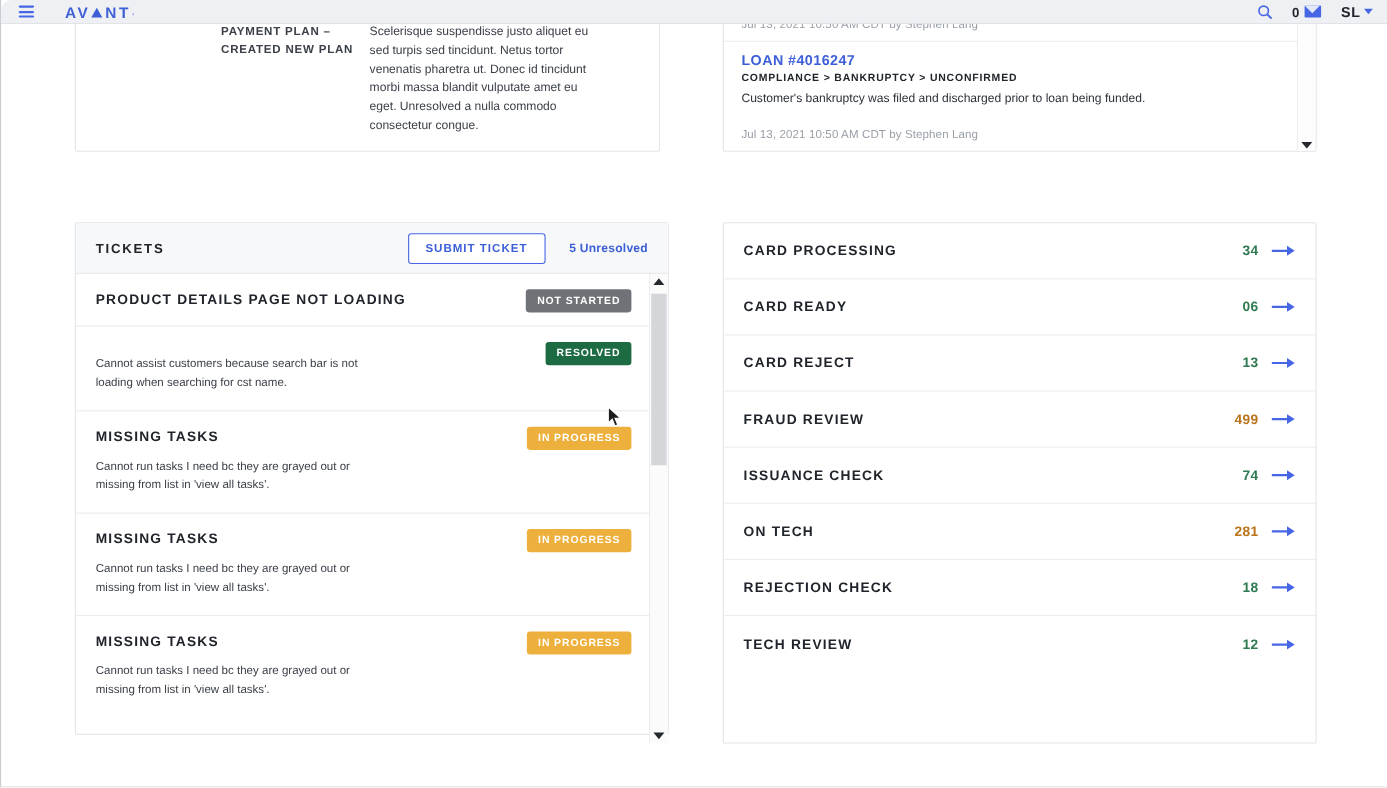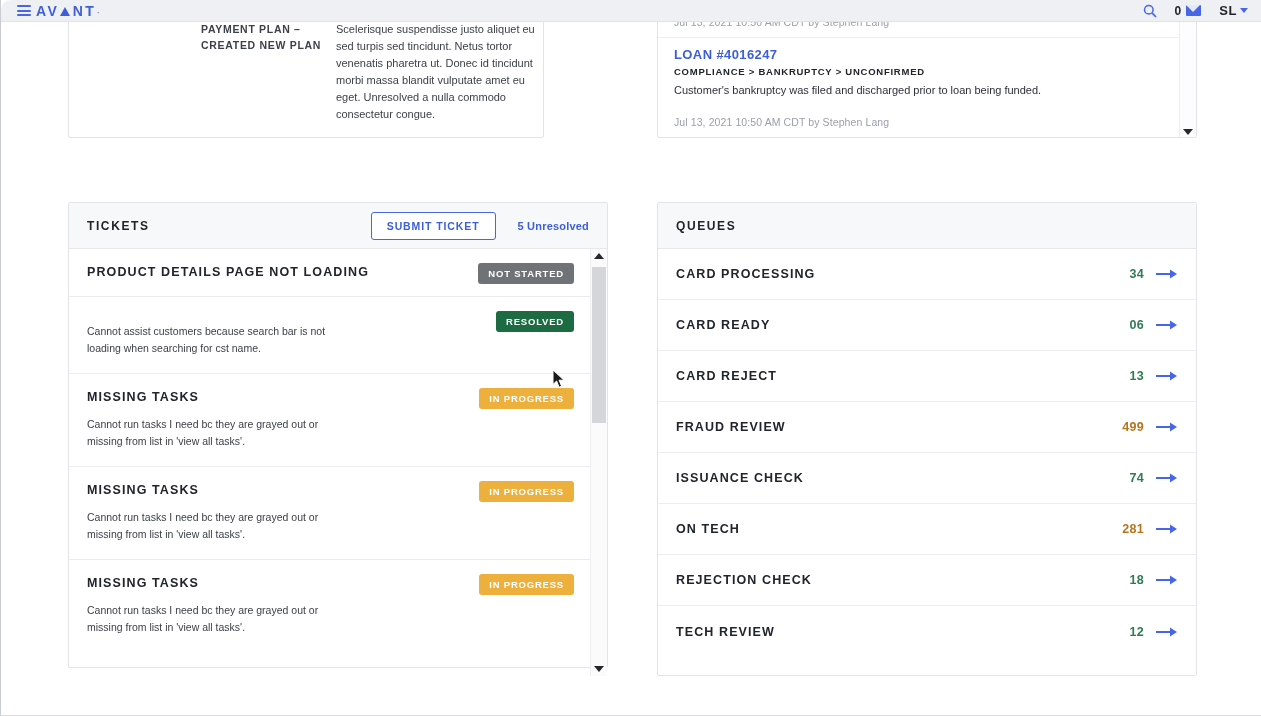--- a/index.html
+++ b/index.html
@@ -30,21 +30,21 @@
     background: #eef0f3;
     border-bottom: 1px solid #dfe2e6;
     display: flex;
     align-items: center;
     z-index: 40;
     border-top-left-radius: 10px;
   }
   .topbar-left {
     display: flex;
     align-items: center;
-    gap: 5px;
+    gap: 28px;
     padding-left: 16px;
     text-align: center;
   }
   .hamburger {
     width: 14px;
     height: 11px;
     display: flex;
     flex-direction: column;
     justify-content: space-between;
     cursor: pointer;
@@ -145,21 +145,21 @@
     position: absolute;
     background: #ffffff;
     border: 1px solid #e2e4e8;
     border-radius: 2px;
   }
 
   
   #keytracker-card {
     left: 66px;
     top: -16px;
-    width: 476px;
+    width: 532px;
     height: 132px;
     overflow: hidden;
   }
   .kt-hidden-title {
     position: absolute;
     top: 2px;
     left: 18px;
     font-size: 11px;
     font-weight: 700;
     letter-spacing: 1px;
@@ -536,23 +536,20 @@
             <div class="t-thumb"></div>
           </div>
           <div class="sb-arrow dn">
             <span class="tri-dn"></span>
           </div>
         </div>
       </div>
     </div>
 
     <div class="card" id="queues-card">
-      <div class="panel-head">
-        <div class="panel-title">QUEUES</div>
-      </div>
       <div id="queue-list">
           <div class="queue-row">
             <div class="queue-name">CARD PROCESSING</div>
             <div class="queue-count low">34</div>
             <div class="queue-arrow">
               <svg width="22" height="12" viewBox="0 0 22 12">
                 <line x1="0" y1="6" x2="16" y2="6" stroke="#4666e5" stroke-width="2"></line>
                 <path d="M14,1.5 L21,6 L14,10.5 Z" fill="#4666e5"></path>
               </svg>
             </div>

